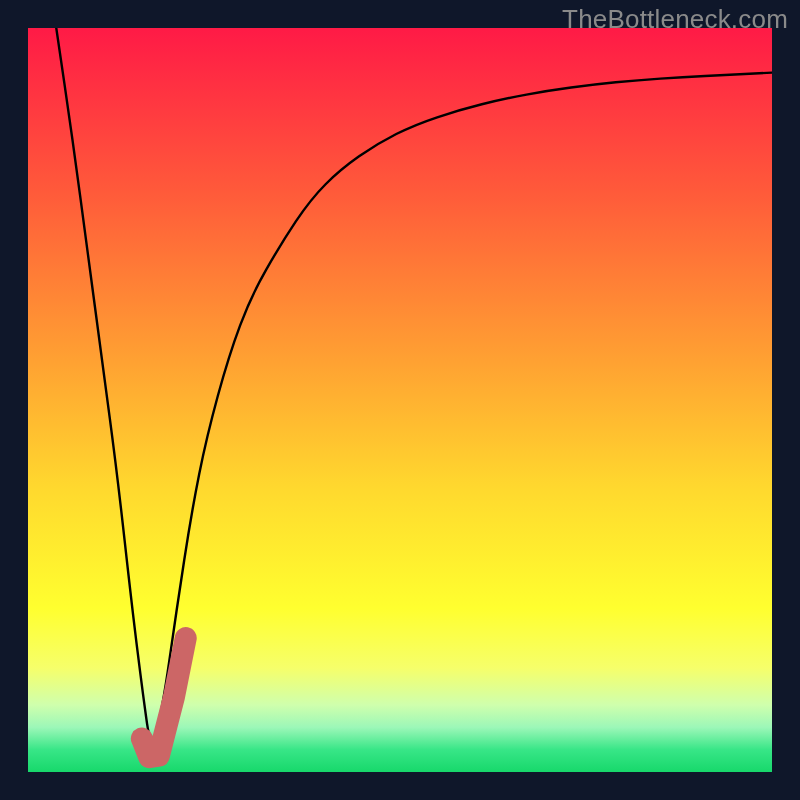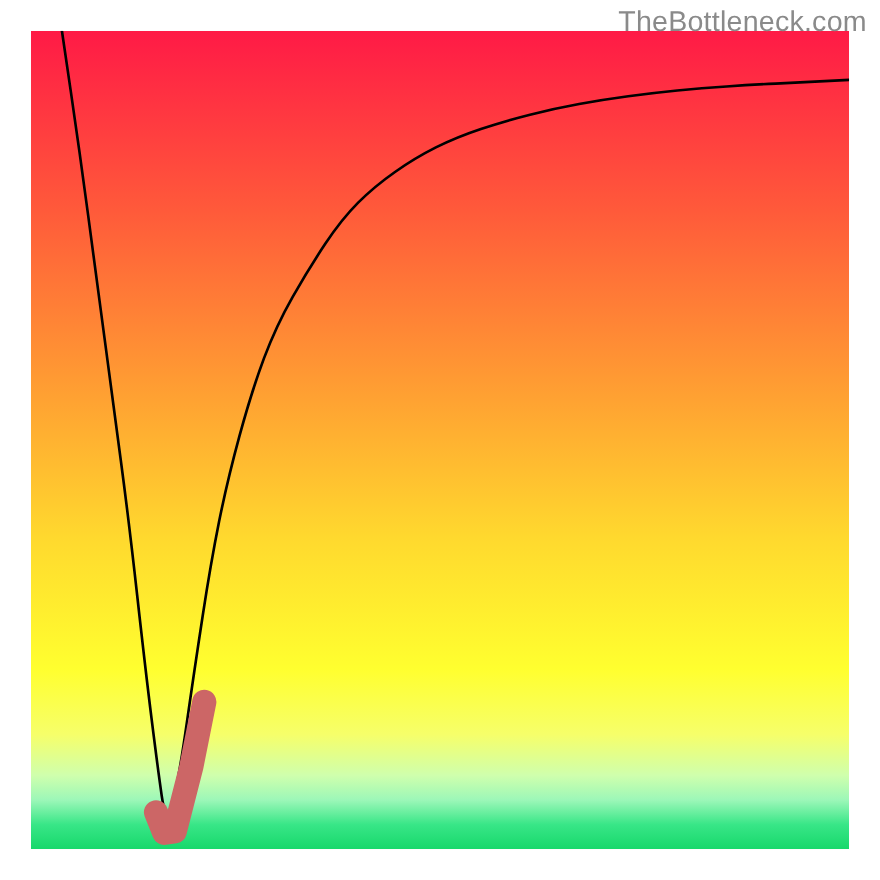--- a/index.html
+++ b/index.html
@@ -9,21 +9,21 @@
     height: 800px;
     background: #000;
     overflow: hidden;
   }
   .frame {
     position: absolute;
     left: 0;
     top: 0;
     width: 800px;
     height: 800px;
-    background: #ffffff;
+    background: #0f172a;
   }
   .plot {
     position: absolute;
     left: 28px;
     top: 28px;
     width: 744px;
     height: 744px;
     overflow: hidden;
   }
   .watermark {

